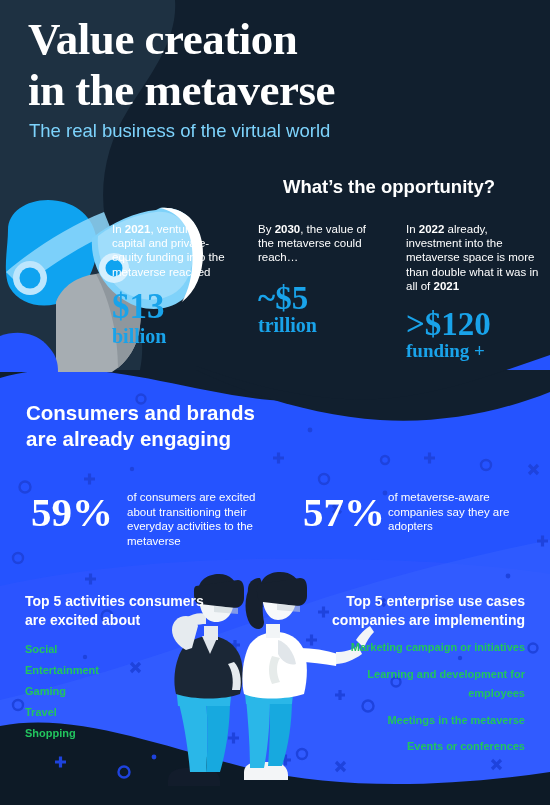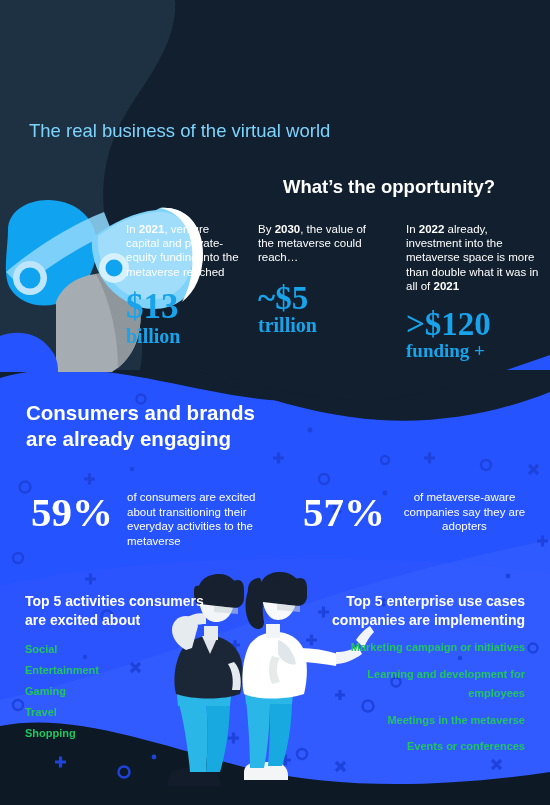--- a/index.html
+++ b/index.html
@@ -32,21 +32,21 @@
   .statcol{position:absolute;color:#ffffff;}
   .statcol .body{font-size:11.5px;line-height:14.2px;font-weight:400;color:#ffffff;}
   .statcol .body b{font-weight:700;}
   .bignum{
     font-family:"Liberation Serif",serif;font-weight:700;
     color:#19a3ea;letter-spacing:0px;
   }
   .bigsub{
     font-family:"Liberation Serif",serif;font-weight:700;color:#19a3ea;
   }
-  #col1{left:126px;top:222px;width:118px;}
+  #col1{left:112px;top:222px;width:118px;}
   #col1 .bignum{font-size:35px;line-height:36px;margin-top:10px;}
   #col1 .bigsub{font-size:20px;line-height:21px;margin-top:1px;}
   #col2{left:258px;top:222px;width:118px;}
   #col2 .bignum{font-size:33px;line-height:34px;margin-top:16px;}
   #col2 .bigsub{font-size:20px;line-height:21px;margin-top:0px;}
   #col3{left:406px;top:222px;width:140px;}
   #col3 .bignum{font-size:33px;line-height:34px;margin-top:14px;}
   #col3 .bigsub{font-size:19px;line-height:20px;margin-top:0px;}
 
   
@@ -56,21 +56,21 @@
   }
   .pct-row{position:absolute;display:flex;align-items:flex-start;}
   .pct{
     font-family:"Liberation Serif",serif;font-weight:700;color:#ffffff;
     font-size:41px;line-height:41px;
   }
   .pct-desc{font-size:11.5px;line-height:14.5px;color:#ffffff;}
   #pct1{left:31px;top:492px;}
   #pct1 .pct-desc{margin-left:14px;width:150px;margin-top:-2px;}
   #pct2{left:303px;top:492px;}
-  #pct2 .pct-desc{margin-left:12px;width:135px;margin-top:-2px;text-align:center;}
+  #pct2 .pct-desc{margin-left:3px;width:135px;margin-top:-2px;}
 
   
   .list-head{font-size:14px;line-height:18.5px;font-weight:700;color:#ffffff;}
   .list-item{font-size:11px;line-height:21px;color:#22c55e;font-weight:700;}
   #leftlist{position:absolute;left:25px;top:592px;width:195px;text-align:left;}
   #leftlist .items{margin-top:10px;}
   #rightlist{position:absolute;left:310px;top:592px;width:215px;text-align:right;}
   #rightlist .items{margin-top:9px;}
   #rightlist .list-item{line-height:19.5px;margin-bottom:7px;}
 </style>
@@ -270,20 +270,24 @@
              L261,594 Z" fill="#16202e"></path>
 
     <path d="M259,584 L300,578 C305,578 307,582 307,588 L307,596
              C307,602 303,606 297,606 L263,602 C259,602 257,598 257,592
              C257,587 257,585 259,584 Z" fill="#16202e"></path>
     <path d="M277,604 L300,606 L300,612 L277,610 Z" fill="#c8d1d7" opacity="0.55"></path>
   </svg>
 
   <div class="content">
 
+    <div class="title">
+      <div>Value creation</div>
+      <div>in the metaverse</div>
+    </div>
 
     <div class="subtitle">The real business of the virtual world</div>
 
     <div class="opportunity">What’s the opportunity?</div>
 
     <div class="statcol" id="col1">
       <div class="body"><span>In </span><b>2021</b><span>, venture capital and private-equity funding into the metaverse reached</span></div>
       <div class="bignum">$13</div>
       <div class="bigsub">billion</div>
     </div>

